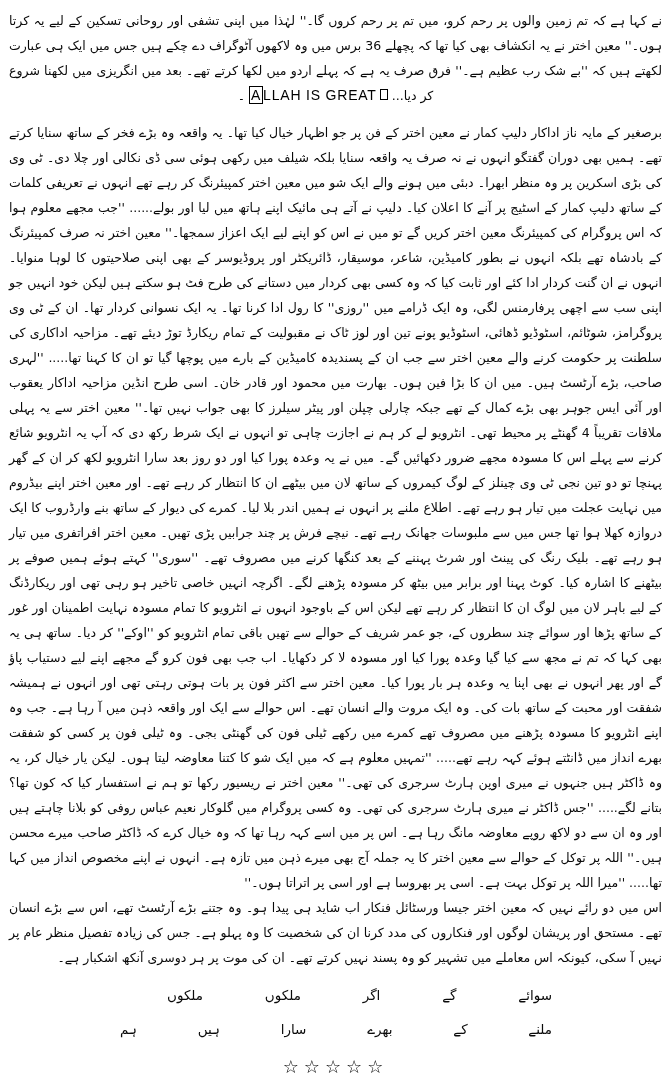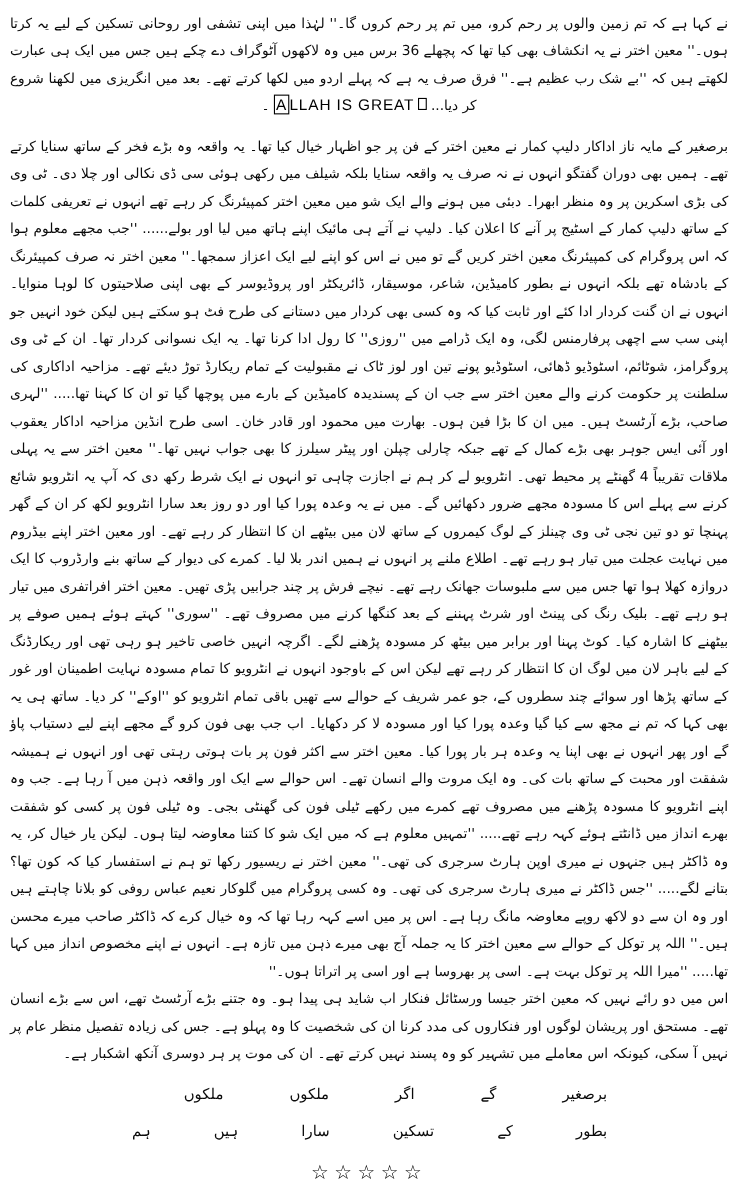--- a/index.html
+++ b/index.html
@@ -95,30 +95,30 @@
   <p class="para">
     <span>برصغیر کے مایہ ناز اداکار دلیپ کمار نے معین اختر کے فن پر جو اظہار خیال کیا تھا۔ یہ واقعہ وہ بڑے فخر کے ساتھ سنایا کرتے تھے۔ ہمیں بھی دوران گفتگو انہوں نے نہ صرف یہ واقعہ سنایا بلکہ شیلف میں رکھی ہوئی سی ڈی نکالی اور چلا دی۔ ٹی وی کی بڑی اسکرین پر وہ منظر ابھرا۔ دبئی میں ہونے والے ایک شو میں معین اختر کمپیئرنگ کر رہے تھے انہوں نے تعریفی کلمات کے ساتھ دلیپ کمار کے اسٹیج پر آنے کا اعلان کیا۔ دلیپ نے آتے ہی مائیک اپنے ہاتھ میں لیا اور بولے...... ''جب مجھے معلوم ہوا کہ اس پروگرام کی کمپیئرنگ معین اختر کریں گے تو میں نے اس کو اپنے لیے ایک اعزاز سمجھا۔'' معین اختر نہ صرف کمپیئرنگ کے بادشاہ تھے بلکہ انہوں نے بطور کامیڈین، شاعر، موسیقار، ڈائریکٹر اور پروڈیوسر کے بھی اپنی صلاحیتوں کا لوہا منوایا۔ انہوں نے ان گنت کردار ادا کئے اور ثابت کیا کہ وہ کسی بھی کردار میں دستانے کی طرح فٹ ہو سکتے ہیں لیکن خود انہیں جو اپنی سب سے اچھی پرفارمنس لگی، وہ ایک ڈرامے میں ''روزی'' کا رول ادا کرنا تھا۔ یہ ایک نسوانی کردار تھا۔ ان کے ٹی وی پروگرامز، شوٹائم، اسٹوڈیو ڈھائی، اسٹوڈیو پونے تین اور لوز ٹاک نے مقبولیت کے تمام ریکارڈ توڑ دیئے تھے۔ مزاحیہ اداکاری کی سلطنت پر حکومت کرنے والے معین اختر سے جب ان کے پسندیدہ کامیڈین کے بارے میں پوچھا گیا تو ان کا کہنا تھا..... ''لہری صاحب، بڑے آرٹسٹ ہیں۔ میں ان کا بڑا فین ہوں۔ بھارت میں محمود اور قادر خان۔ اسی طرح انڈین مزاحیہ اداکار یعقوب اور آئی ایس جوہر بھی بڑے کمال کے تھے جبکہ چارلی چپلن اور پیٹر سیلرز کا بھی جواب نہیں تھا۔'' معین اختر سے یہ پہلی ملاقات تقریباً 4 گھنٹے پر محیط تھی۔ انٹرویو لے کر ہم نے اجازت چاہی تو انہوں نے ایک شرط رکھ دی کہ آپ یہ انٹرویو شائع کرنے سے پہلے اس کا مسودہ مجھے ضرور دکھائیں گے۔ میں نے یہ وعدہ پورا کیا اور دو روز بعد سارا انٹرویو لکھ کر ان کے گھر پہنچا تو دو تین نجی ٹی وی چینلز کے لوگ کیمروں کے ساتھ لان میں بیٹھے ان کا انتظار کر رہے تھے۔ اور معین اختر اپنے بیڈروم میں نہایت عجلت میں تیار ہو رہے تھے۔ اطلاع ملنے پر انہوں نے ہمیں اندر بلا لیا۔ کمرے کی دیوار کے ساتھ بنے وارڈروب کا ایک دروازہ کھلا ہوا تھا جس میں سے ملبوسات جھانک رہے تھے۔ نیچے فرش پر چند جرابیں پڑی تھیں۔ معین اختر افراتفری میں تیار ہو رہے تھے۔ بلیک رنگ کی پینٹ اور شرٹ پہننے کے بعد کنگھا کرنے میں مصروف تھے۔ ''سوری'' کہتے ہوئے ہمیں صوفے پر بیٹھنے کا اشارہ کیا۔ کوٹ پہنا اور برابر میں بیٹھ کر مسودہ پڑھنے لگے۔ اگرچہ انہیں خاصی تاخیر ہو رہی تھی اور ریکارڈنگ کے لیے باہر لان میں لوگ ان کا انتظار کر رہے تھے لیکن اس کے باوجود انہوں نے انٹرویو کا تمام مسودہ نہایت اطمینان اور غور کے ساتھ پڑھا اور سوائے چند سطروں کے، جو عمر شریف کے حوالے سے تھیں باقی تمام انٹرویو کو ''اوکے'' کر دیا۔ ساتھ ہی یہ بھی کہا کہ تم نے مجھ سے کیا گیا وعدہ پورا کیا اور مسودہ لا کر دکھایا۔ اب جب بھی فون کرو گے مجھے اپنے لیے دستیاب پاؤ گے اور پھر انہوں نے بھی اپنا یہ وعدہ ہر بار پورا کیا۔ معین اختر سے اکثر فون پر بات ہوتی رہتی تھی اور انہوں نے ہمیشہ شفقت اور محبت کے ساتھ بات کی۔ وہ ایک مروت والے انسان تھے۔ اس حوالے سے ایک اور واقعہ ذہن میں آ رہا ہے۔ جب وہ اپنے انٹرویو کا مسودہ پڑھنے میں مصروف تھے کمرے میں رکھے ٹیلی فون کی گھنٹی بجی۔ وہ ٹیلی فون پر کسی کو شفقت بھرے انداز میں ڈانٹتے ہوئے کہہ رہے تھے..... ''تمہیں معلوم ہے کہ میں ایک شو کا کتنا معاوضہ لیتا ہوں۔ لیکن یار خیال کر، یہ وہ ڈاکٹر ہیں جنہوں نے میری اوپن ہارٹ سرجری کی تھی۔'' معین اختر نے ریسیور رکھا تو ہم نے استفسار کیا کہ کون تھا؟ بتانے لگے..... ''جس ڈاکٹر نے میری ہارٹ سرجری کی تھی۔ وہ کسی پروگرام میں گلوکار نعیم عباس روفی کو بلانا چاہتے ہیں اور وہ ان سے دو لاکھ روپے معاوضہ مانگ رہا ہے۔ اس پر میں اسے کہہ رہا تھا کہ وہ خیال کرے کہ ڈاکٹر صاحب میرے محسن ہیں۔'' اللہ پر توکل کے حوالے سے معین اختر کا یہ جملہ آج بھی میرے ذہن میں تازہ ہے۔ انہوں نے اپنے مخصوص انداز میں کہا تھا..... ''میرا اللہ پر توکل بہت ہے۔ اسی پر بھروسا ہے اور اسی پر اتراتا ہوں۔''</span>
   </p>
 
   <p class="para">
     <span>اس میں دو رائے نہیں کہ معین اختر جیسا ورسٹائل فنکار اب شاید ہی پیدا ہو۔ وہ جتنے بڑے آرٹسٹ تھے، اس سے بڑے انسان تھے۔ مستحق اور پریشان لوگوں اور فنکاروں کی مدد کرنا ان کی شخصیت کا وہ پہلو ہے۔ جس کی زیادہ تفصیل منظر عام پر نہیں آ سکی، کیونکہ اس معاملے میں تشہیر کو وہ پسند نہیں کرتے تھے۔ ان کی موت پر ہر دوسری آنکھ اشکبار ہے۔</span>
   </p>
 
   <div class="poem">
     <div class="poem-row poem-row-1">
-      <span class="poem-word">برصغیر</span>
+      <span class="poem-word">سوائے</span>
       <span class="poem-word">گے</span>
       <span class="poem-word">اگر</span>
       <span class="poem-word">ملکوں</span>
       <span class="poem-word">ملکوں</span>
     </div>
     <div class="poem-row poem-row-2">
-      <span class="poem-word">بطور</span>
+      <span class="poem-word">ملنے</span>
       <span class="poem-word">کے</span>
-      <span class="poem-word">تسکین</span>
+      <span class="poem-word">بھرے</span>
       <span class="poem-word">سارا</span>
       <span class="poem-word">ہیں</span>
       <span class="poem-word">ہم</span>
     </div>
   </div>
 
   <div class="stars-divider">☆☆☆☆☆</div>
 
 </div>
 

